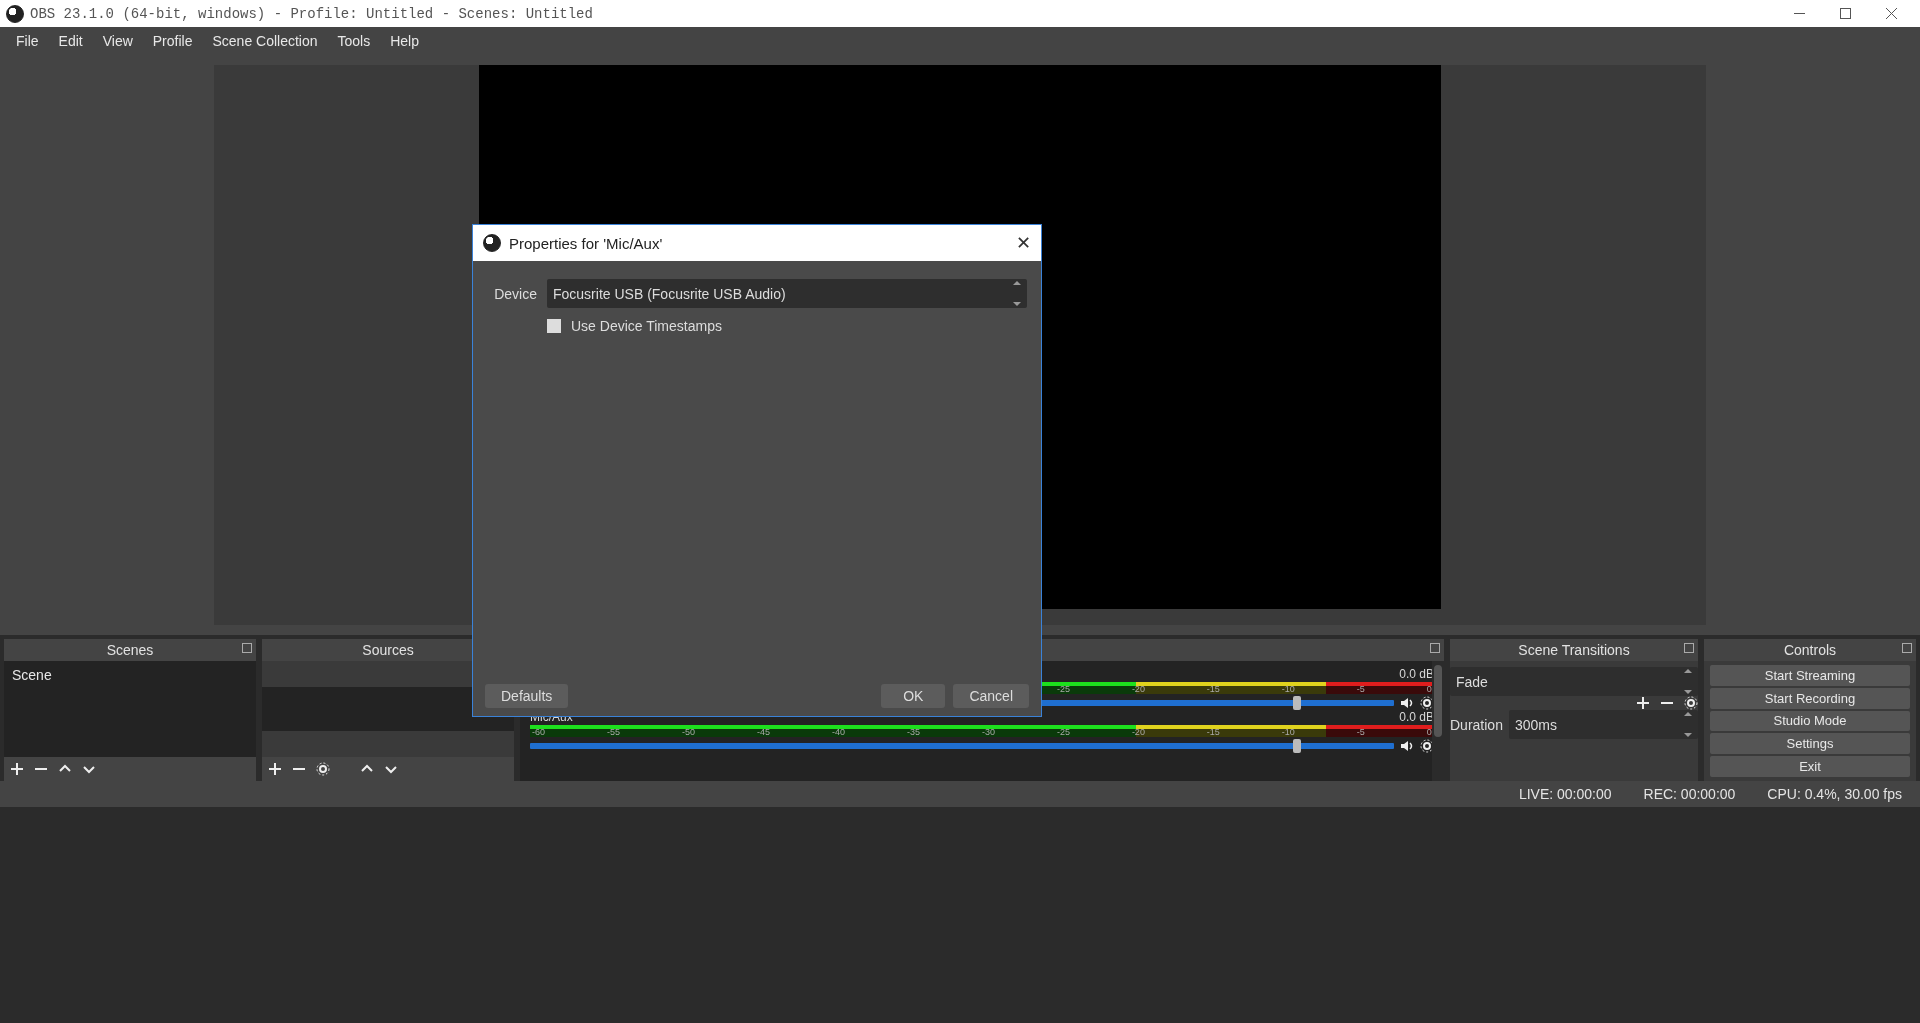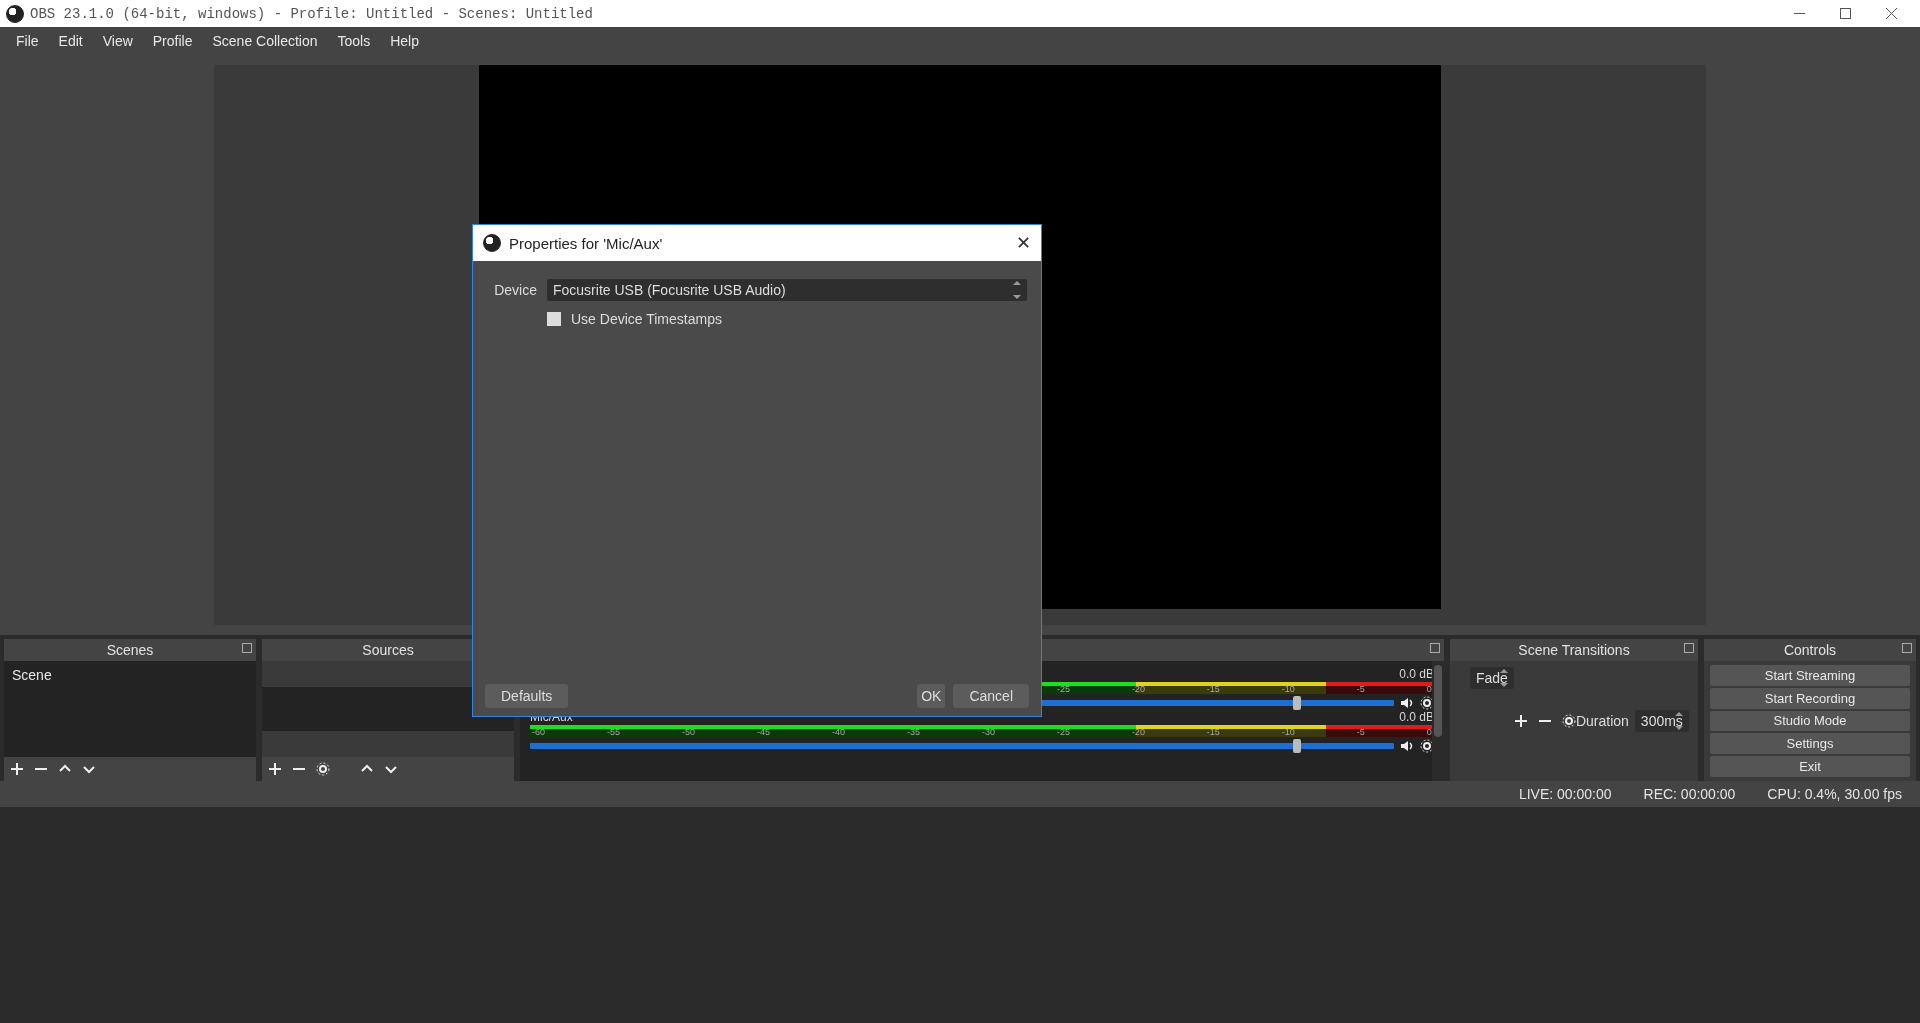--- a/index.html
+++ b/index.html
@@ -50,22 +50,22 @@
   background: linear-gradient(to right, #1de01d 0 67%, #e0d31d 67% 88%, #e01d1d 88% 100%);
   height: 2px; top: 0; }
 .meter-ticks { position: absolute; inset: 0; display: flex; justify-content: space-between; font-size: 9px; color: #aaa; padding: 0 2px; align-items: flex-end; pointer-events:none; }
 .mixer-controls { display: flex; align-items: center; gap: 6px; margin-top: 2px; }
 .vol-slider { flex: 1; height: 6px; background: #1f6fd0; position: relative; border-radius: 1px; }
 .vol-slider::after { content:""; position:absolute; left: calc(89% - 6px); top:-4px; width:8px; height:14px; background:#bbb; border-radius:2px; }
 .mixer-scroll { position:absolute; right:0; top:0; bottom:0; width:12px; background:#2b2b2b; }
 .mixer-scroll::after { content:""; position:absolute; left:2px; right:2px; top:4px; height:60%; background:#555; border-radius:4px; }
 
 
-.transitions-body { padding: 6px 20px; display: flex; flex-direction: row; gap: 0; }
-.select { background: #2e2e2e; height: 22px; display: flex; align-items: center; padding: 0 6px; color: #ddd; border-radius: 2px; position: relative; }
+.transitions-body { padding: 6px 0; display: flex; flex-direction: column; gap: 0; }
+.select { background: #2e2e2e; height: 29px; display: flex; align-items: center; padding: 0 6px; color: #ddd; border-radius: 2px; position: relative; }
 .select .spin { position:absolute; right:4px; top:2px; bottom:2px; width:10px; display:flex; flex-direction:column; justify-content:space-between; }
 .select .spin div { width:0;height:0;border-left:4px solid transparent;border-right:4px solid transparent; }
 .select .spin .u { border-bottom:4px solid #999; }
 .select .spin .d { border-top:4px solid #999; }
 .trans-row { display: flex; align-items: center; gap: 6px; }
 .trans-btns { display:flex; justify-content:flex-end; gap:10px; }
 
 
 .controls-body { padding: 4px 6px; display: flex; flex-direction: column; gap: 2px; }
 .ctrl-btn { height: 21px; background: #555555; color: #e8e8e8; display:flex; align-items:center; justify-content:center; border-radius:2px; font-size:13px; }
@@ -146,21 +146,21 @@
         </div>
       </div>
       <div class="dlg-row" style="padding-left:60px;">
         <div class="dlg-check"></div>
         <span>Use Device Timestamps</span>
       </div>
     </div>
     <div class="dlg-footer">
       <div class="dlg-btn">Defaults</div>
       <div class="sp"></div>
-      <div class="dlg-btn" style="padding:4px 4px;">OK</div>
+      <div class="dlg-btn" style="padding:4px 22px;">OK</div>
       <div class="dlg-btn">Cancel</div>
     </div>
   </div>
 </div>
 
 <div class="docks">
 
   <div class="dock scenes">
     <div class="dock-header">
       <span>Scenes</span>

